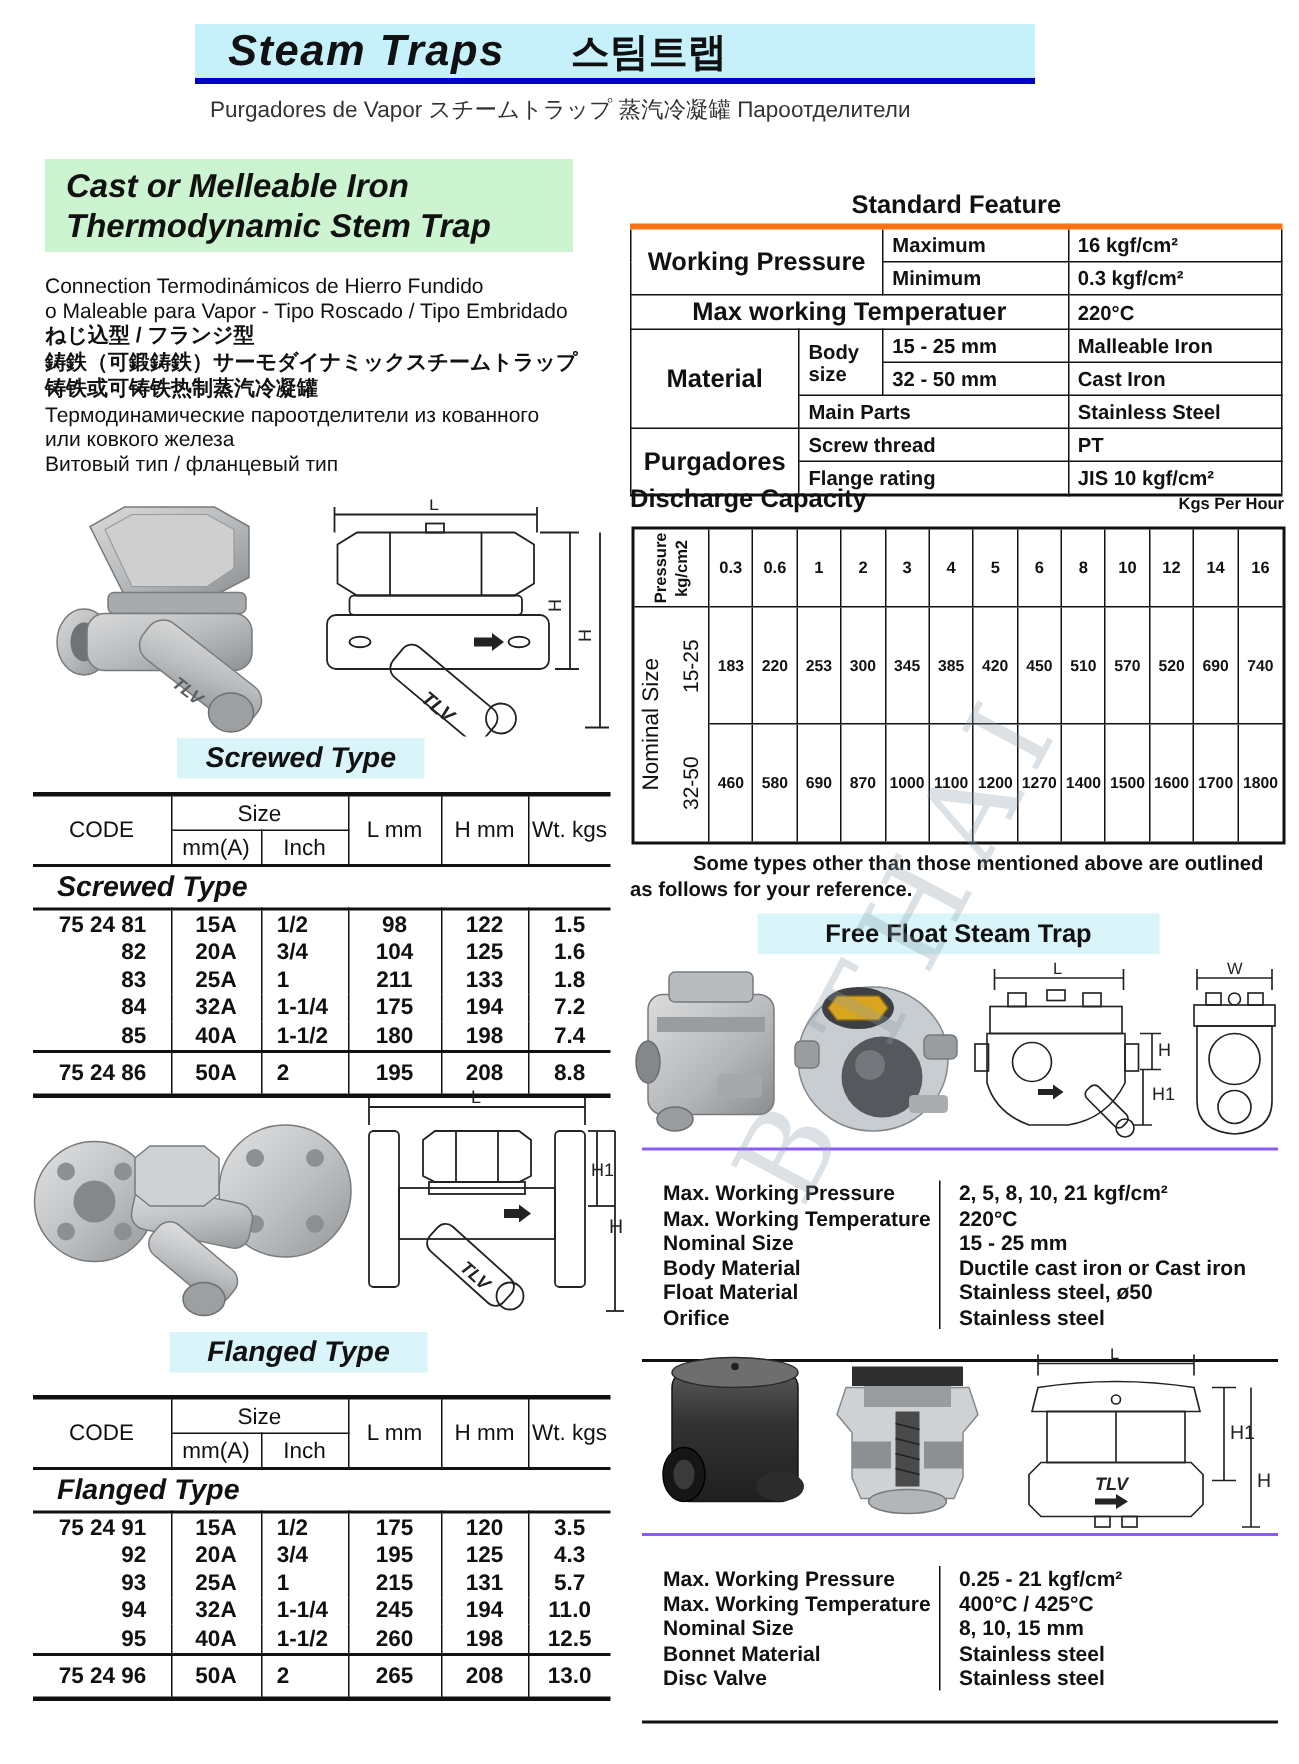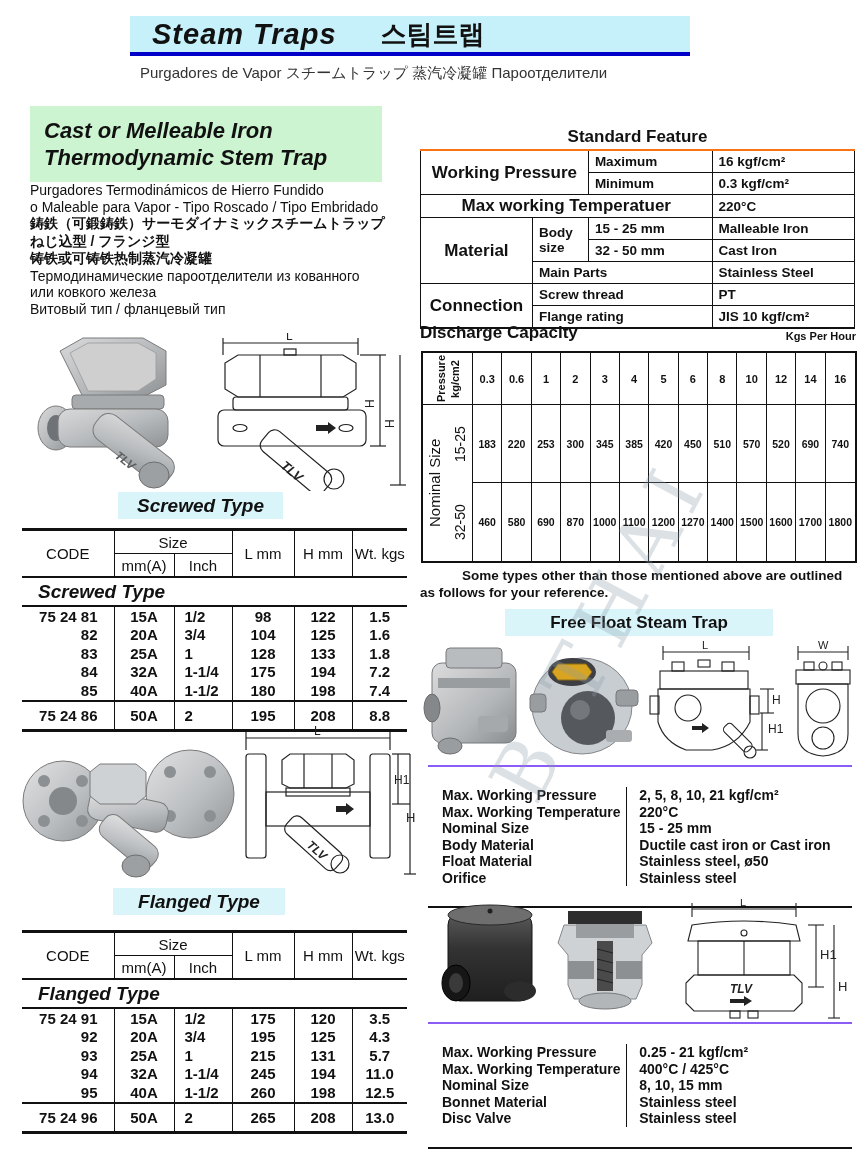--- a/index.html
+++ b/index.html
@@ -24,21 +24,21 @@
   .watermark {
     left:430px; top:470px; width:340px; height:320px; z-index:5; pointer-events:none;
     display:flex; align-items:center; justify-content:center;
     transform:rotate(-62deg);
     font-family:"DejaVu Serif",serif; font-size:78px; letter-spacing:14px;
     color:rgba(140,155,170,0.30); white-space:nowrap;
   }
 
   
   .green-box {
-    left:30px; top:106px; width:352px; height:76px; background:#ccf4d0;
+    left:30px; top:106px; width:352px; height:62px; background:#ccf4d0;
     display:flex; flex-direction:column; justify-content:center; padding-left:14px; box-sizing:border-box;
   }
   .green-box div { font-size:22px; font-weight:bold; font-style:italic; line-height:27px; }
   .desc { left:30px; top:182px; width:392px; }
   .desc div { font-size:14px; line-height:16.5px; }
   .desc .cjk { font-weight:bold; line-height:17.5px; }
 
   .caption {
     background:#d9f5fa; text-align:center; font-weight:bold;
     display:flex; align-items:center; justify-content:center;
@@ -61,21 +61,21 @@
   .code-table .last-body td { font-size:15px; font-weight:bold; text-align:center; height:27px; }
   .code-table .last-body { border-bottom:3px solid #111; }
   .code-table .code-cell { text-align:right !important; padding-right:16px !important; }
   .code-table .inch-cell { text-align:left !important; padding-left:10px !important; }
 
   
   .sf-title { left:420px; top:127px; width:435px; text-align:center; font-size:17px; font-weight:bold; }
   .sf-table { border-collapse:collapse; width:435px; }
   .sf-table td { border:1.4px solid #111; font-size:13.5px; font-weight:bold; padding:1px 6px; height:19px; }
   .sf-table .cat { font-size:17px; font-weight:bold; text-align:center; }
-  .sf-table { border-top:2px solid #f97316; border-bottom:2px solid #111; }
+  .sf-table { border-top:4px solid #f97316; border-bottom:2px solid #111; }
 
   
   .dc-title-row { left:420px; top:323px; width:436px; display:flex; align-items:flex-end; justify-content:space-between;gap:44px; }
   .dc-title { font-size:17px; font-weight:bold; }
   .dc-unit { font-size:11px; font-weight:bold; padding-bottom:1px; }
   .dc-table { left:421px; top:351px; width:436px; height:212px; border:2px solid #111; display:flex; box-sizing:border-box; }
   .dc-left { width:50px; border-right:1.4px solid #111; display:flex; flex-direction:column; box-sizing:border-box; }
   .dc-press-cell { height:52px; border-bottom:1.6px solid #111; display:flex; align-items:center; justify-content:center; gap:2px; box-sizing:border-box; }
   .vtext { writing-mode:vertical-rl; transform:rotate(180deg); }
   .dc-press-cell span { font-size:11px; font-weight:bold; }
@@ -119,24 +119,24 @@
   <div class="abs subtitle">Purgadores de Vapor  スチームトラップ   蒸汽冷凝罐  Пароотделители</div>
 
   <div class="abs watermark">B THAI</div>
 
   <div class="abs green-box">
     <div>Cast or Melleable Iron</div>
     <div>Thermodynamic Stem Trap</div>
   </div>
 
   <div class="abs desc">
-    <div>Purgadores Termodinámicos de Hierro Fundido</div>
+    <div>Connection Termodinámicos de Hierro Fundido</div>
     <div>o Maleable para Vapor - Tipo Roscado / Tipo Embridado</div>
+    <div class="cjk">ねじ込型 / フランジ型</div>
     <div class="cjk">鋳鉄（可鍛鋳鉄）サーモダイナミックスチームトラップ</div>
-    <div class="cjk">ねじ込型 / フランジ型</div>
     <div class="cjk">铸铁或可铸铁热制蒸汽冷凝罐</div>
     <div>Термодинамические пароотделители из кованного</div>
     <div>или ковкого железа</div>
     <div>Витовый тип / фланцевый тип</div>
   </div>
 
   <div class="abs" style="left:28px; top:333px; width:385px; height:158px;">
     <svg class="fig" width="385" height="158" viewBox="0 0 385 158">
       <defs>
         <linearGradient id="spg" x1="0" y1="0" x2="1" y2="1">
@@ -239,21 +239,21 @@
         <td class="b-r">20A</td>
         <td class="b-r inch-cell">3/4</td>
         <td class="b-r">104</td>
         <td class="b-r">125</td>
         <td>1.6</td>
       </tr>
         <tr>
         <td class="b-r code-cell">83</td>
         <td class="b-r">25A</td>
         <td class="b-r inch-cell">1</td>
-        <td class="b-r">128</td>
+        <td class="b-r">211</td>
         <td class="b-r">133</td>
         <td>1.8</td>
       </tr>
         <tr>
         <td class="b-r code-cell">84</td>
         <td class="b-r">32A</td>
         <td class="b-r inch-cell">1-1/4</td>
         <td class="b-r">175</td>
         <td class="b-r">194</td>
         <td>7.2</td>
@@ -454,21 +454,21 @@
     </tr>
     <tr>
       <td>32 - 50 mm</td>
       <td>Cast Iron</td>
     </tr>
     <tr>
       <td colspan="2">Main Parts</td>
       <td>Stainless Steel</td>
     </tr>
     <tr>
-      <td rowspan="2" class="cat">Connection</td>
+      <td rowspan="2" class="cat">Purgadores</td>
       <td colspan="2">Screw thread</td>
       <td>PT</td>
     </tr>
     <tr>
       <td colspan="2">Flange rating</td>
       <td>JIS 10 kgf/cm²</td>
     </tr>
   </tbody>
     </table>
 

